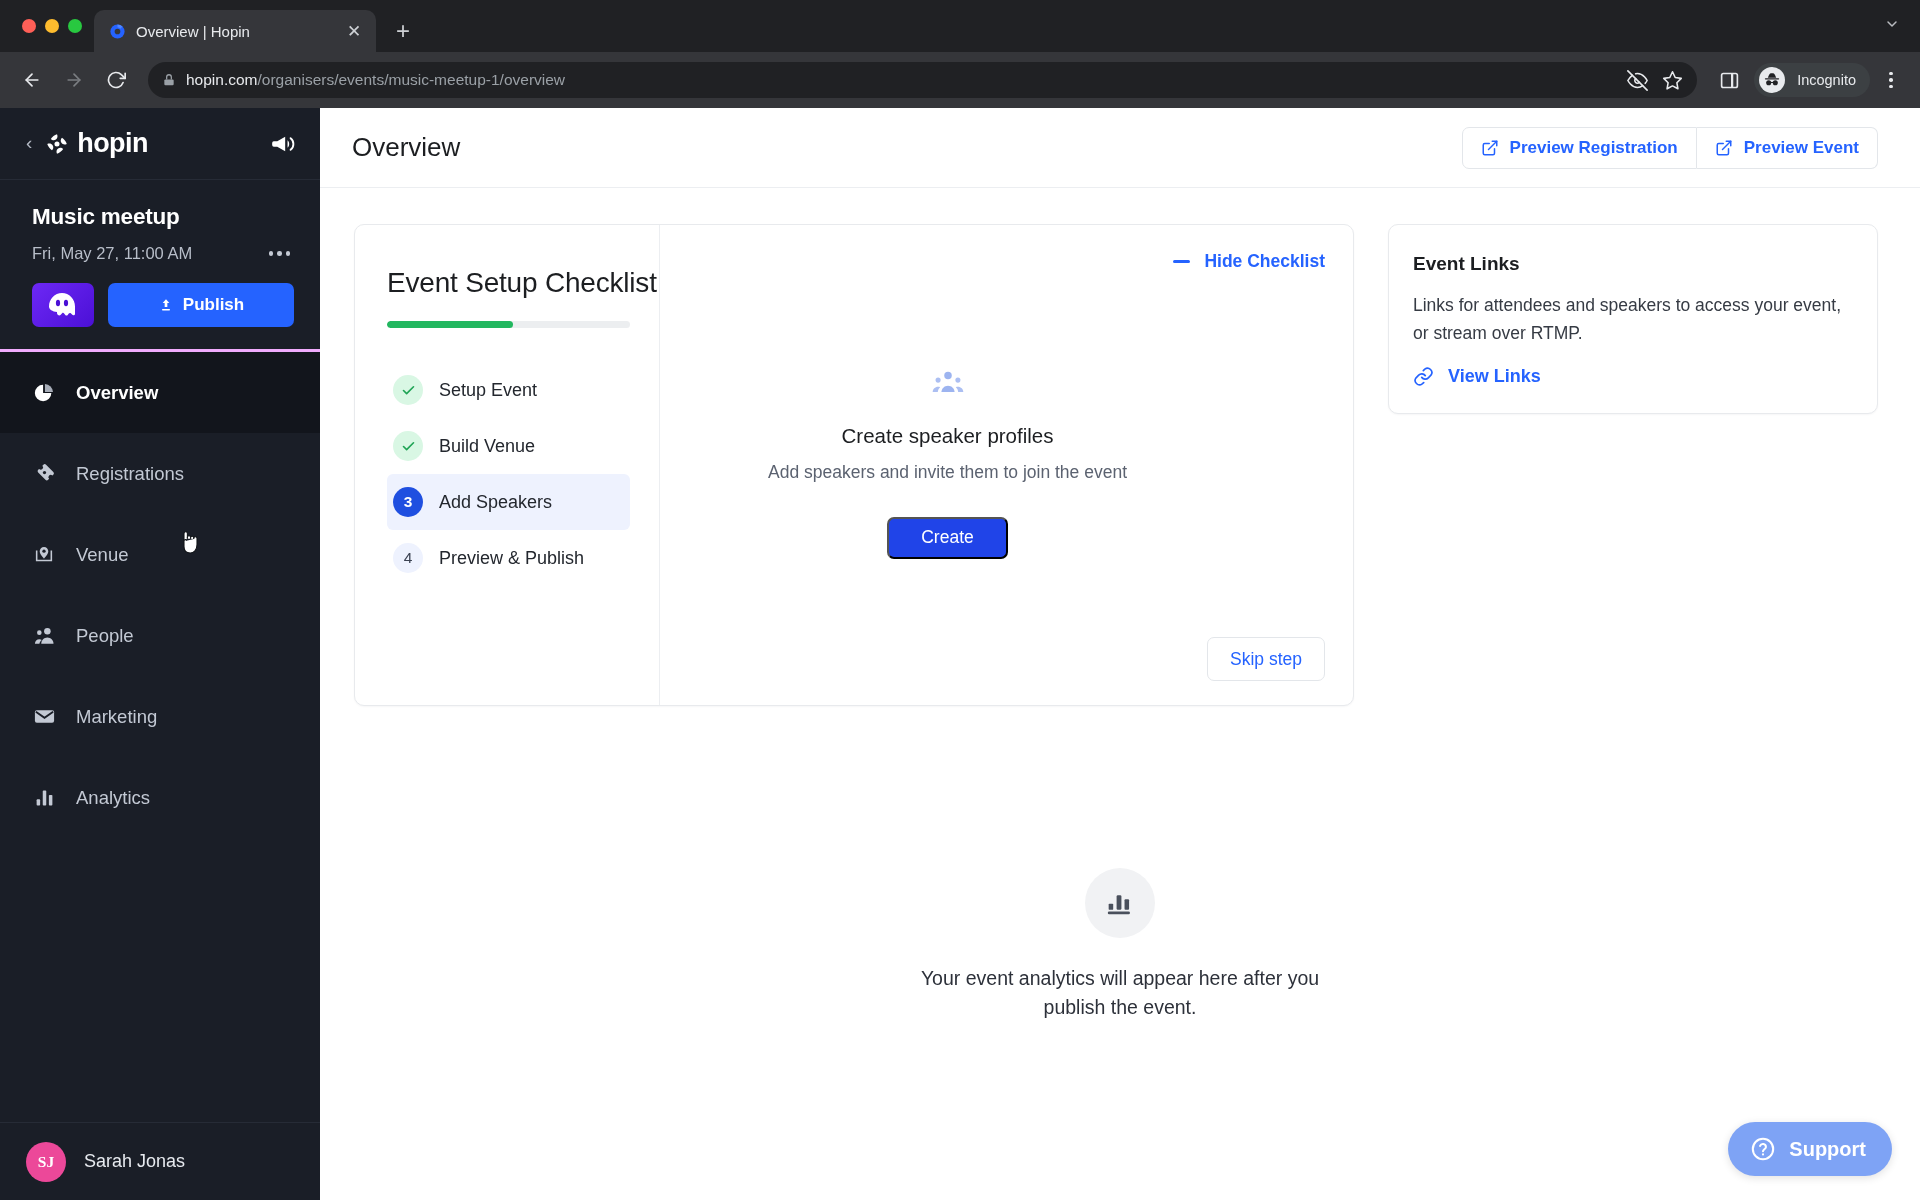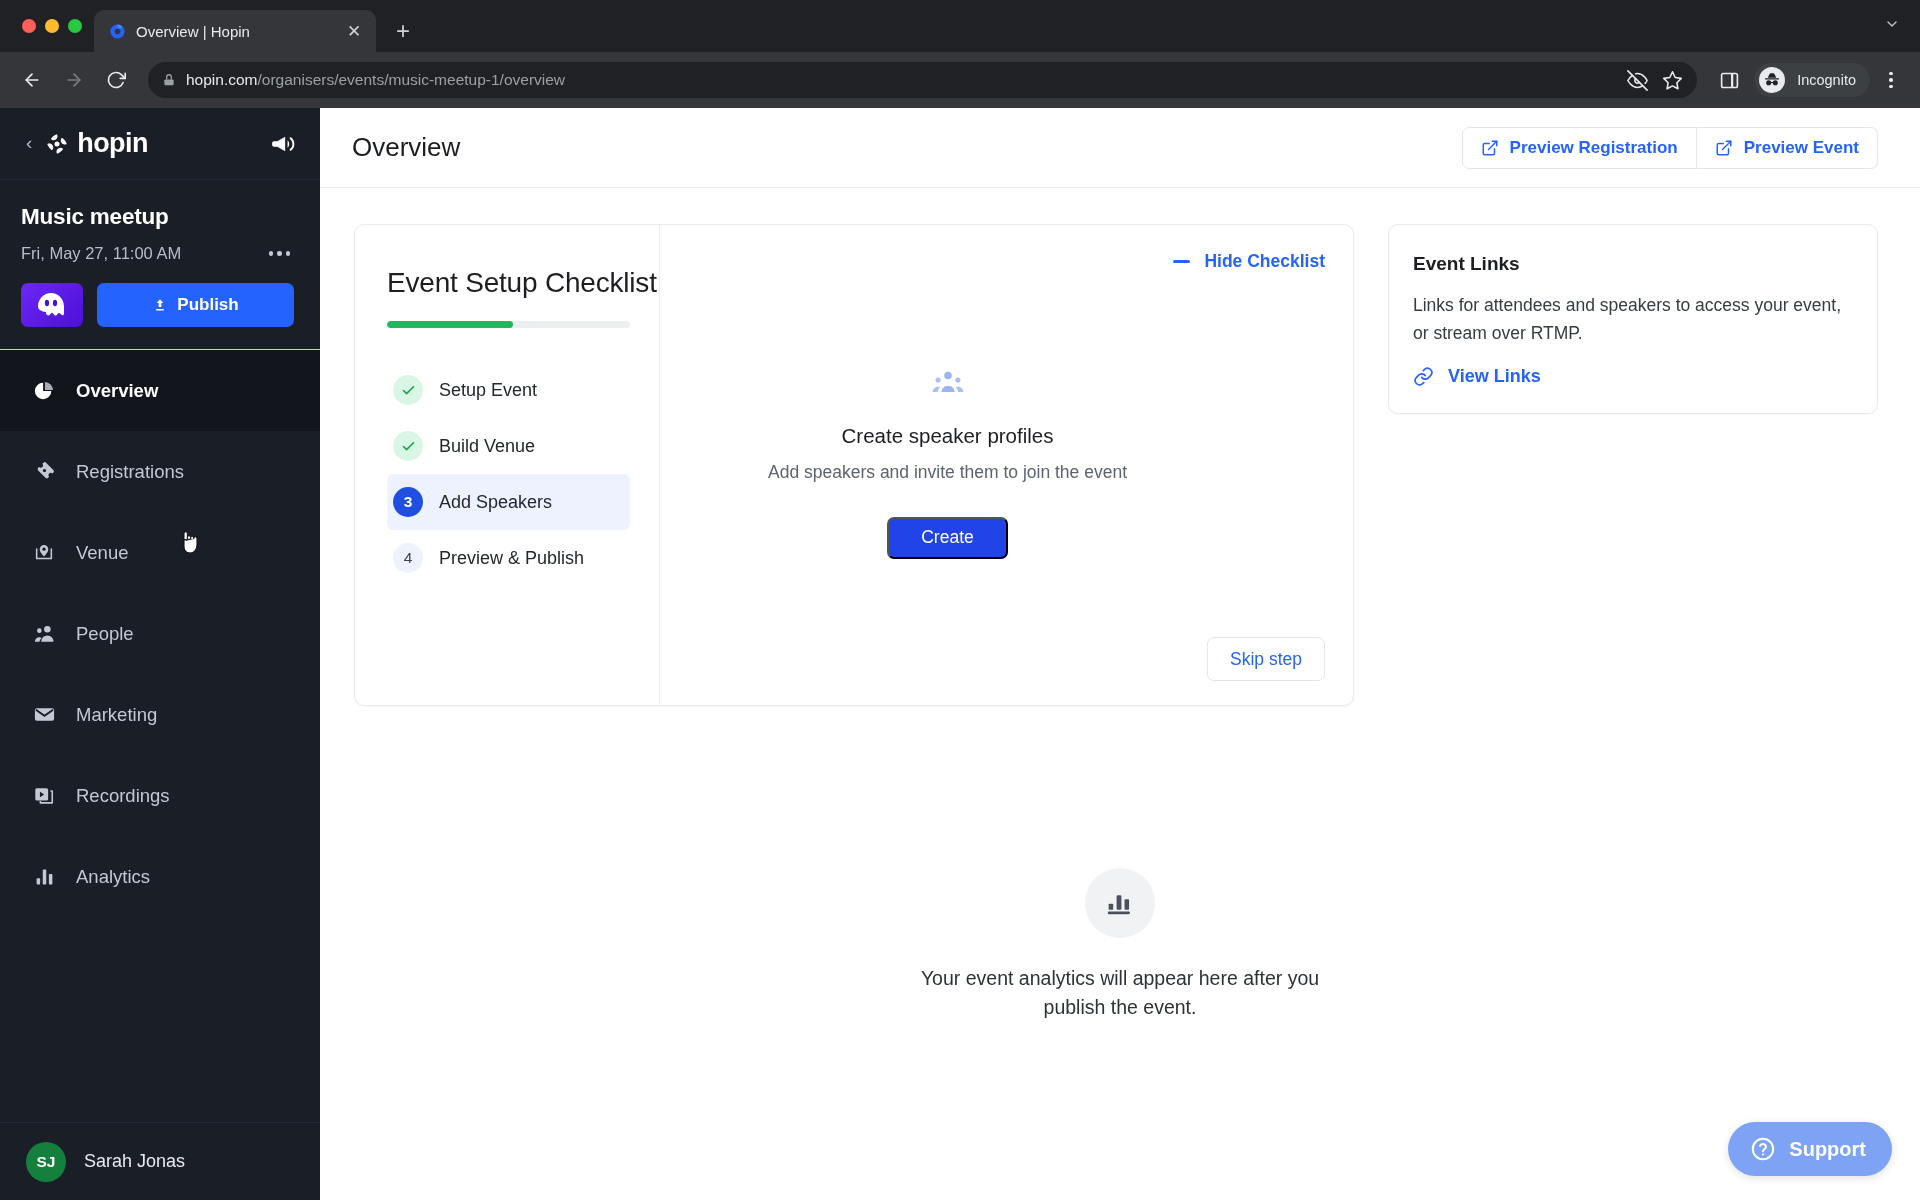--- a/index.html
+++ b/index.html
@@ -86,21 +86,21 @@
   }
   .sb-top {
     height: 72px; display:flex; align-items:center; padding: 0 24px 0 26px; gap:10px;
     border-bottom:1px solid #262b36;
   }
   .sb-back { color:#b4bac5; font-size:19px; line-height:1; padding:2px 2px 4px 0; }
   .sb-logo { display:flex; align-items:center; gap:7px; }
   .sb-logo-text { font-size:27px; font-weight:700; letter-spacing:-0.6px; color:#fff; }
   .sb-megaphone { margin-left:auto; color:#fff; display:flex; align-items:center; }
 
-  .sb-event { padding: 24px 26px 22px 21px; border-bottom:1px solid #f0abfc; }
+  .sb-event { padding: 24px 26px 22px 32px; border-bottom:3px solid #f0abfc; }
   .sb-event-title { font-size:22.5px; font-weight:700; color:#fff; letter-spacing:-0.2px; }
   .sb-event-meta { display:flex; align-items:center; margin-top:14px; }
   .sb-event-date { font-size:16.5px; color:#b8bec9; }
   .sb-event-dots { margin-left:auto; display:flex; gap:4px; padding:6px 4px; }
   .sb-event-dots i { width:4.5px; height:4.5px; border-radius:50%; background:#c4cad4; display:block; }
   .sb-event-actions { display:flex; align-items:center; gap:14px; margin-top:20px; }
   .sb-avatar {
     width:62px; height:44px; border-radius:7px; flex:0 0 62px;
     background: linear-gradient(135deg,#6d28f5 0%, #4b10d6 100%);
     display:flex; align-items:center; justify-content:center; overflow:hidden;
@@ -118,23 +118,24 @@
   }
   .nav-item .nav-ico { width:24px; display:flex; align-items:center; justify-content:center; flex:0 0 24px; color:#c3c9d4;}
   .nav-item.active { background:#12151c; color:#ffffff; font-weight:700; }
   .nav-item.active .nav-ico { color:#ffffff; }
 
   .sb-user {
     height: 78px; display:flex; align-items:center; gap:18px; padding-left:26px;
     border-top:1px solid #262b36;
   }
   .sb-user-av {
-    width:40px; height:40px; border-radius:50%; background:#15803d; color:#fff;
+    width:40px; height:40px; border-radius:50%; background:#ec4899; color:#fff;
     display:flex; align-items:center; justify-content:center; font-size:15.5px; font-weight:600;
     flex:0 0 40px;
+    font-family:Liberation Serif, serif;
   }
   .sb-user-name { font-size:18px; color:#e7eaef; }
 
   
   .main { flex:1; display:flex; flex-direction:column; background:#fff; min-width:0; position:relative;}
   .main-head {
     height: 80px; flex:0 0 80px; display:flex; align-items:center;
     padding: 0 42px 0 32px; border-bottom:1px solid #eceef1;
   }
   .page-title { font-size:26px; color:#1c1e21; font-weight:400; }
@@ -435,30 +436,20 @@
         <div class="nav-item">
           <span class="nav-ico">
             <svg width="23" height="23" viewBox="0 0 24 24" fill="#c3c9d4">
                 <rect x="2" y="5.5" width="20" height="13" rx="2"></rect>
                 <path d="M3 7l9 6.4L21 7" fill="none" stroke="#1a1e27" stroke-width="2"></path>
               </svg>
           </span>
           <span>Marketing</span>
         </div>
 
-        <div class="nav-item">
-          <span class="nav-ico">
-            <svg width="22" height="22" viewBox="0 0 24 24">
-                <path d="M19 6.5h2v13h-13v-2" fill="none" stroke="#c3c9d4" stroke-width="1.7" stroke-linejoin="round"></path>
-                <rect x="2.5" y="3.5" width="14" height="13.5" rx="1.8" fill="#c3c9d4"></rect>
-                <path d="M7.6 7.3l4.6 3-4.6 3v-6z" fill="#1a1e27"></path>
-              </svg>
-          </span>
-          <span>Recordings</span>
-        </div>
 
         <div class="nav-item">
           <span class="nav-ico">
             <svg width="21" height="21" viewBox="0 0 24 24" fill="#c3c9d4">
                 <rect x="3" y="14" width="4" height="7" rx="1"></rect>
                 <rect x="10" y="4" width="4" height="17" rx="1"></rect>
                 <rect x="17" y="9" width="4" height="12" rx="1"></rect>
               </svg>
           </span>
           <span>Analytics</span>

